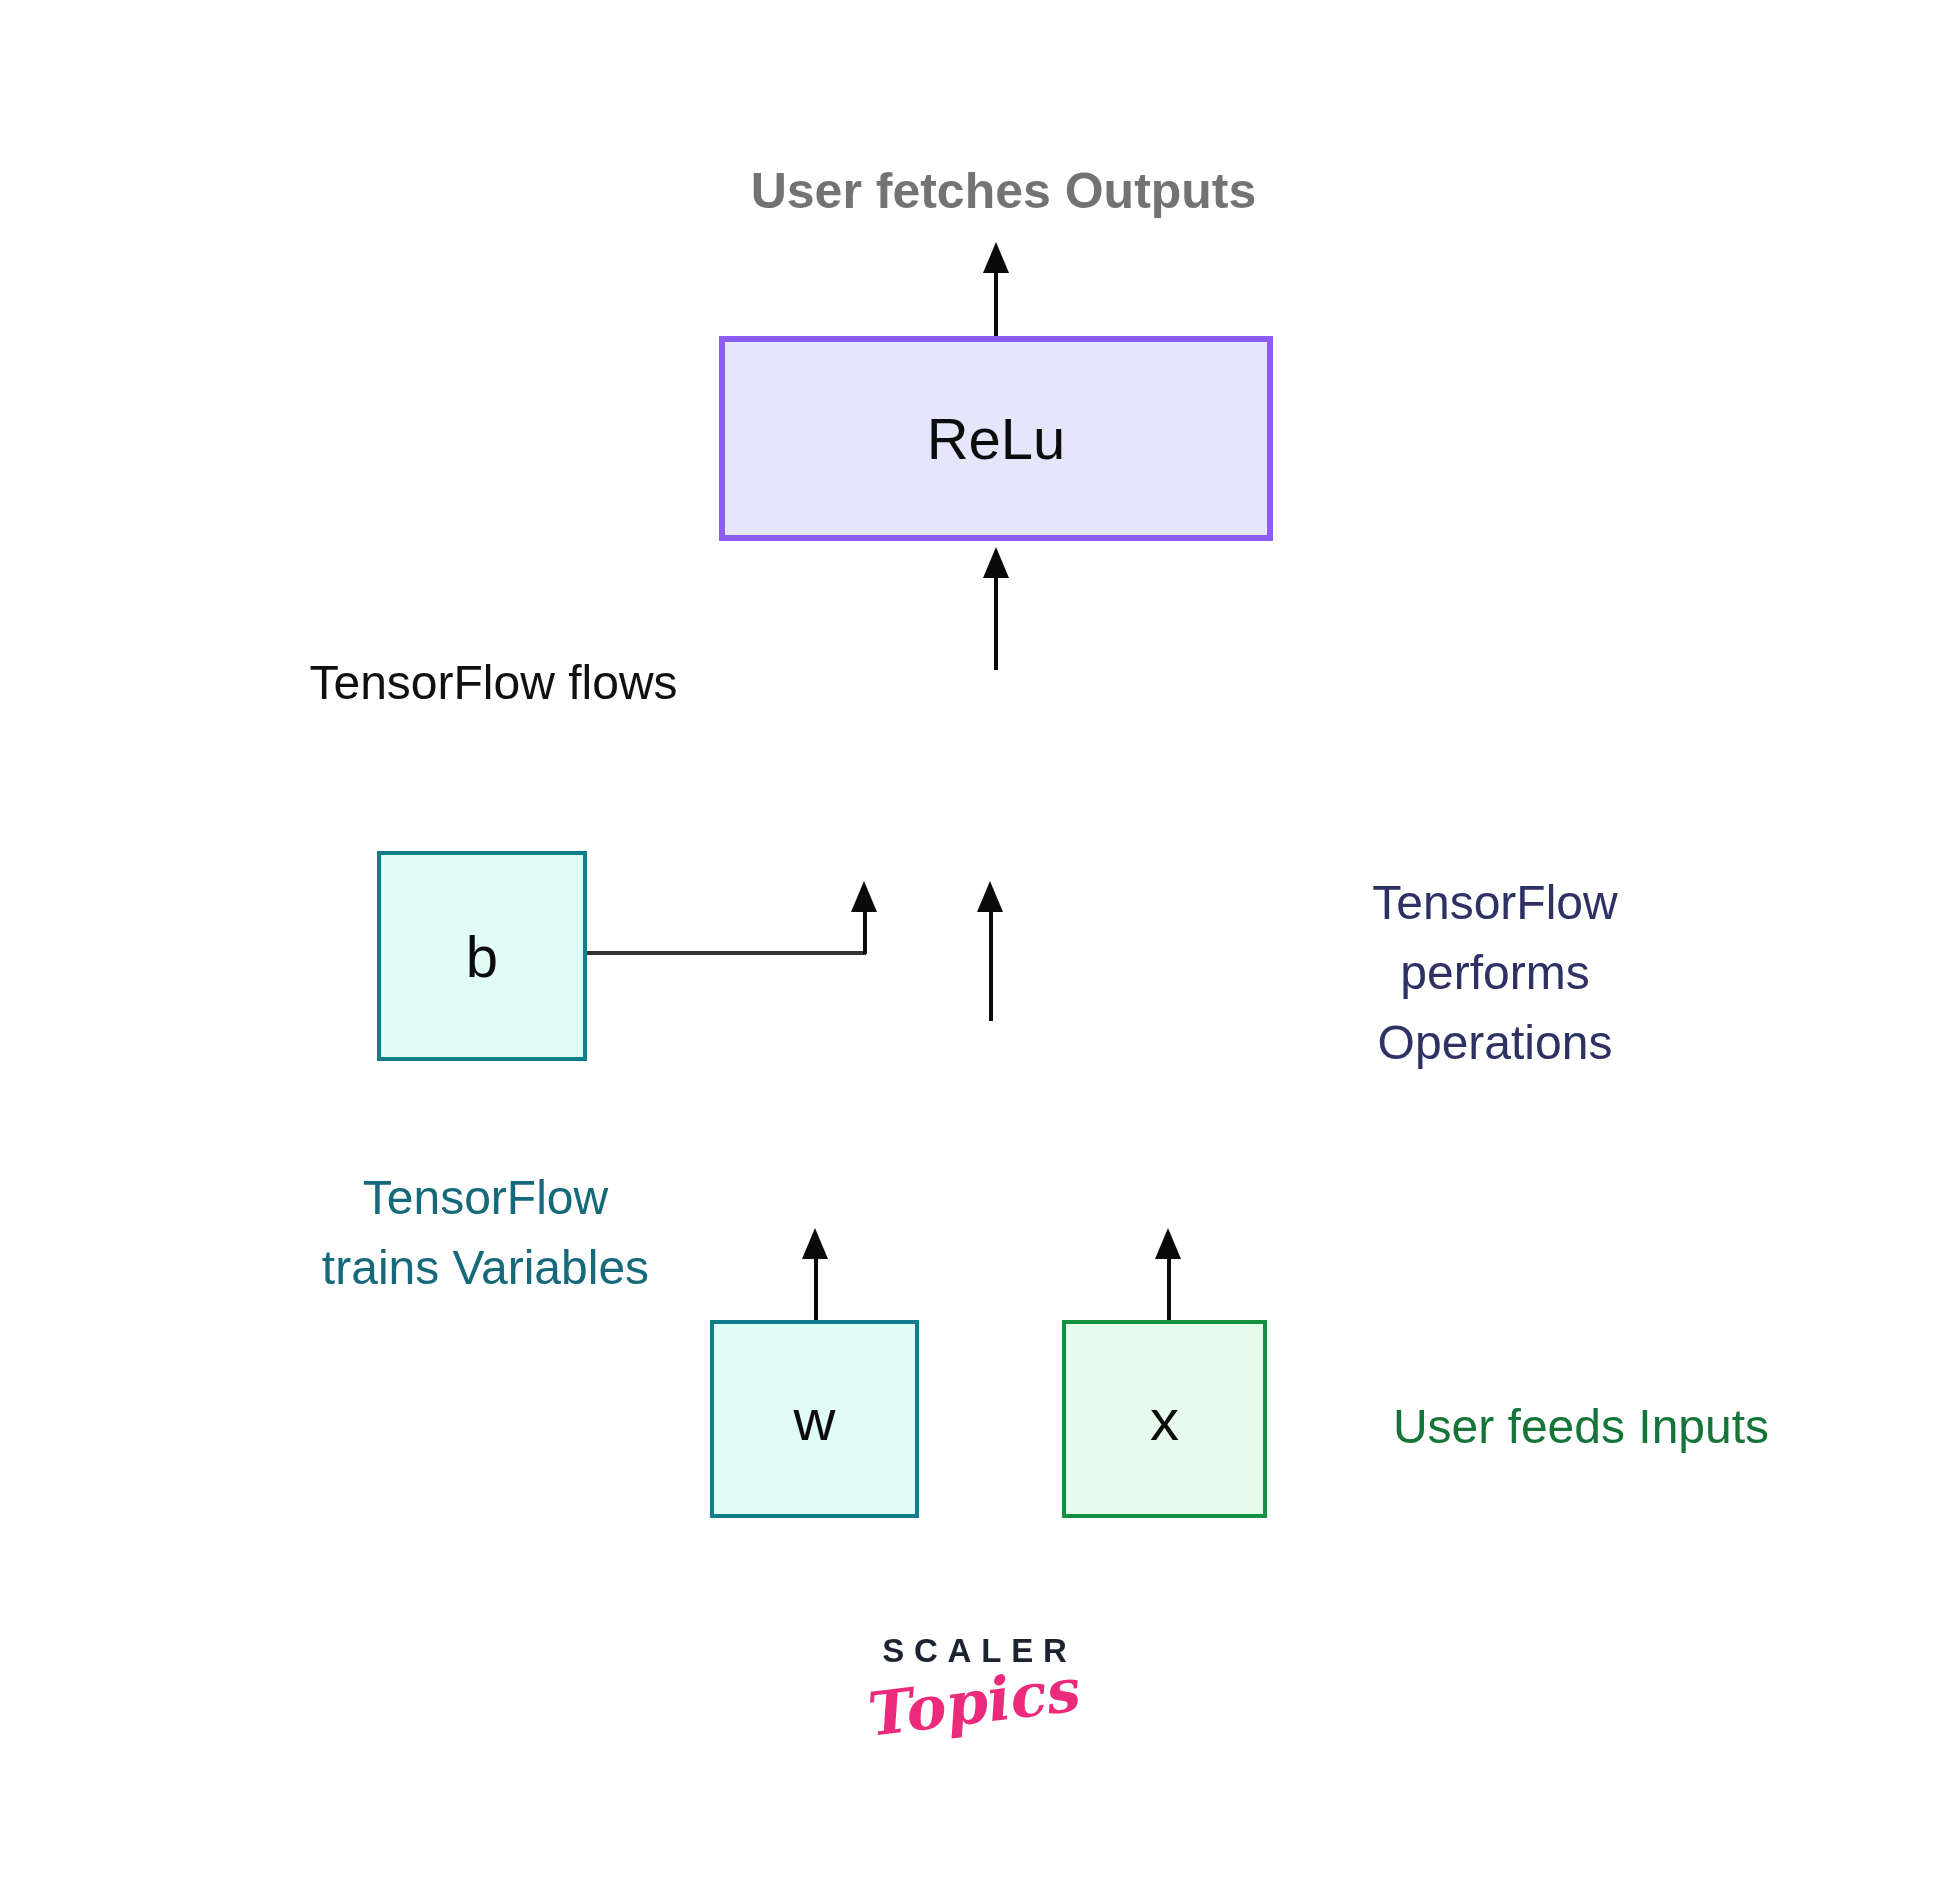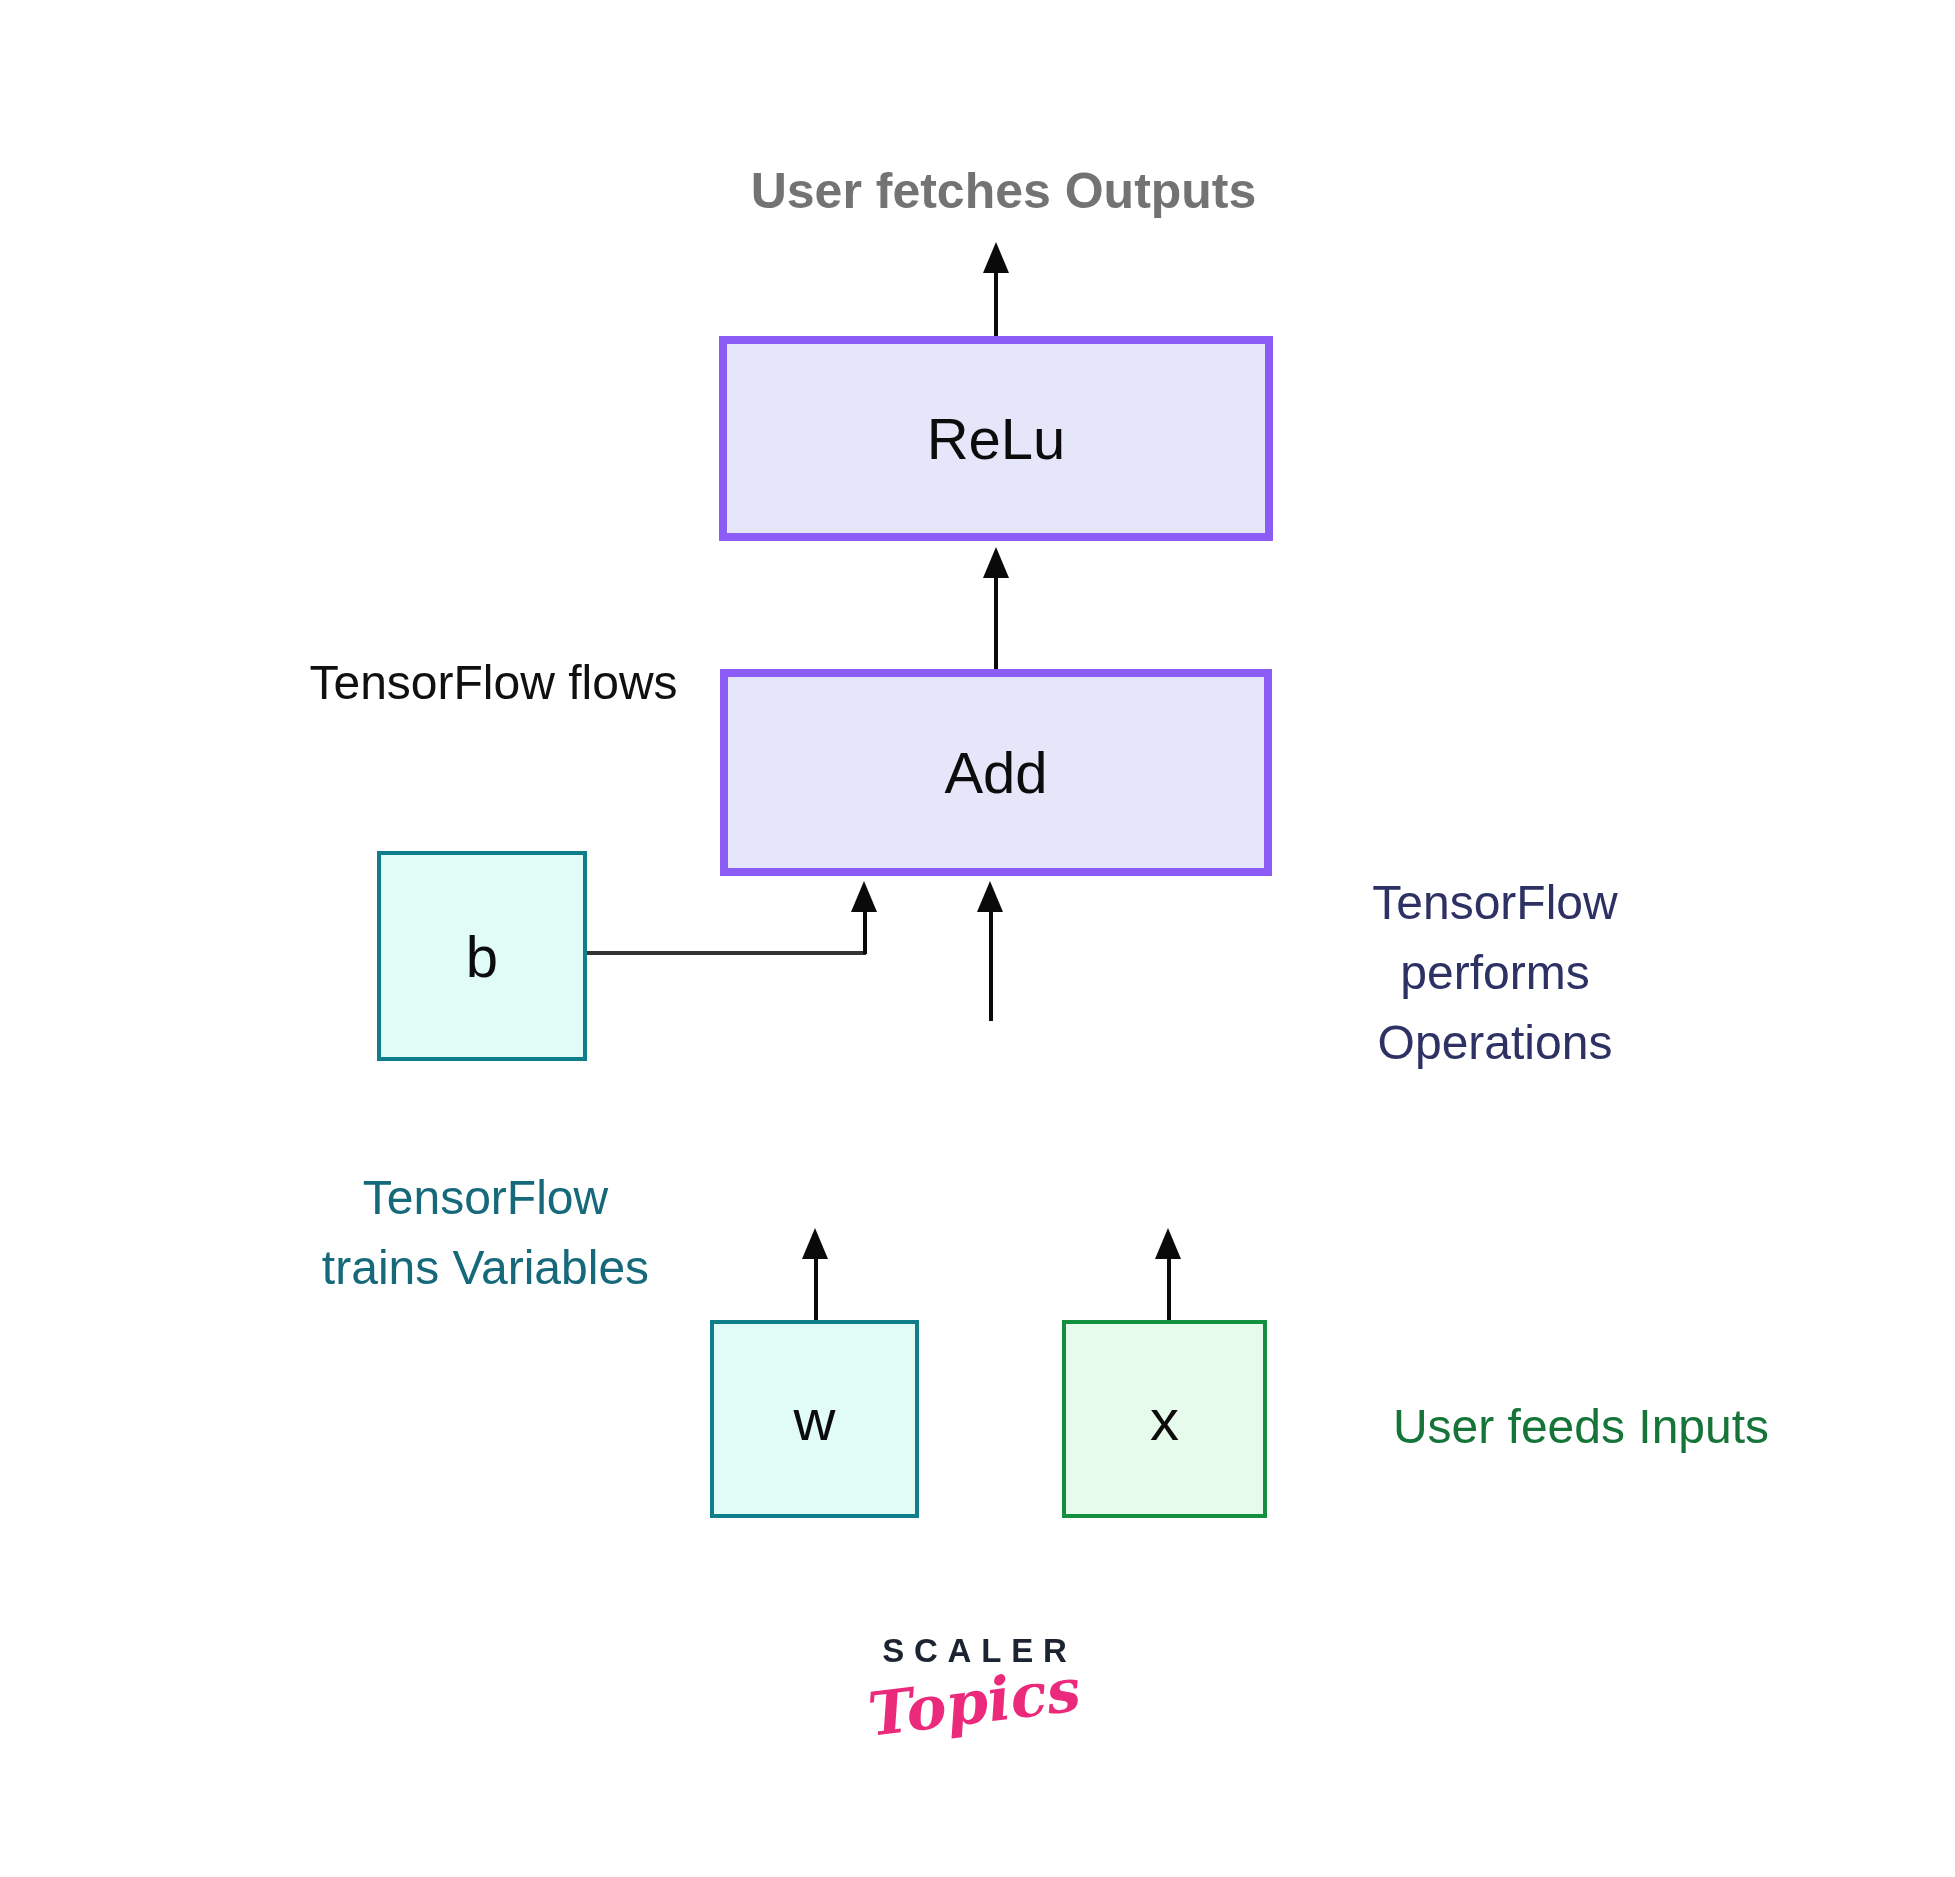--- a/index.html
+++ b/index.html
@@ -3,21 +3,21 @@
 <meta charset="utf-8">
 <style>
   * { margin:0; padding:0; box-sizing:border-box; }
   html, body { width:1955px; height:1877px; background:#ffffff; }
   body { font-family:"Liberation Sans", sans-serif; }
   .canvas { position:relative; width:1955px; height:1877px; background:#ffffff; overflow:hidden; }
 
   
   .node { position:absolute; display:flex; align-items:center; justify-content:center;
           color:#0c0c0c; font-size:58px; }
-  .node-op    { background:#e6e6fa; border:8px solid #8b5cf6; }
+  .node-op    { background:#e6e6fa; border:6px solid #8b5cf6; }
   .node-var   { background:#e1fbf7; border:4px solid #0f7d8a; }
   .node-input { background:#e6fbec; border:4px solid #12903f; }
 
   #node-relu   { left:719px; top:336px;  width:554px; height:205px; }
   #node-add    { left:720px; top:669px; width:552px; height:207px; }
   #node-matmul { left:720px; top:1022px; width:552px; height:201px; }
   #node-b      { left:377px;  top:851px; width:210px; height:210px; }
   #node-w      { left:710px; top:1320px; width:209px; height:198px; }
   #node-x      { left:1062px; top:1320px; width:205px; height:198px; }
 
@@ -58,23 +58,20 @@
     <span>ReLu</span>
   </div>
 
   <div class="head-up" style="left:983px; top:547px;"></div>
   <div class="vline" style="left:994px; top:573px; height:97px;"></div>
 
   <div class="lbl" id="label-flows">
     <div>TensorFlow flows</div>
   </div>
 
-  <div class="node node-op" id="node-add">
-    <span>Add</span>
-  </div>
 
   <div class="node node-var" id="node-b">
     <span>b</span>
   </div>
 
   <div class="hline" style="left:587px; top:951px; width:279px;"></div>
   <div class="vline" style="left:863px; top:903px; height:51px;"></div>
   <div class="head-up" style="left:851px; top:881px;"></div>
 
   <div class="head-up" style="left:977px; top:881px;"></div>

